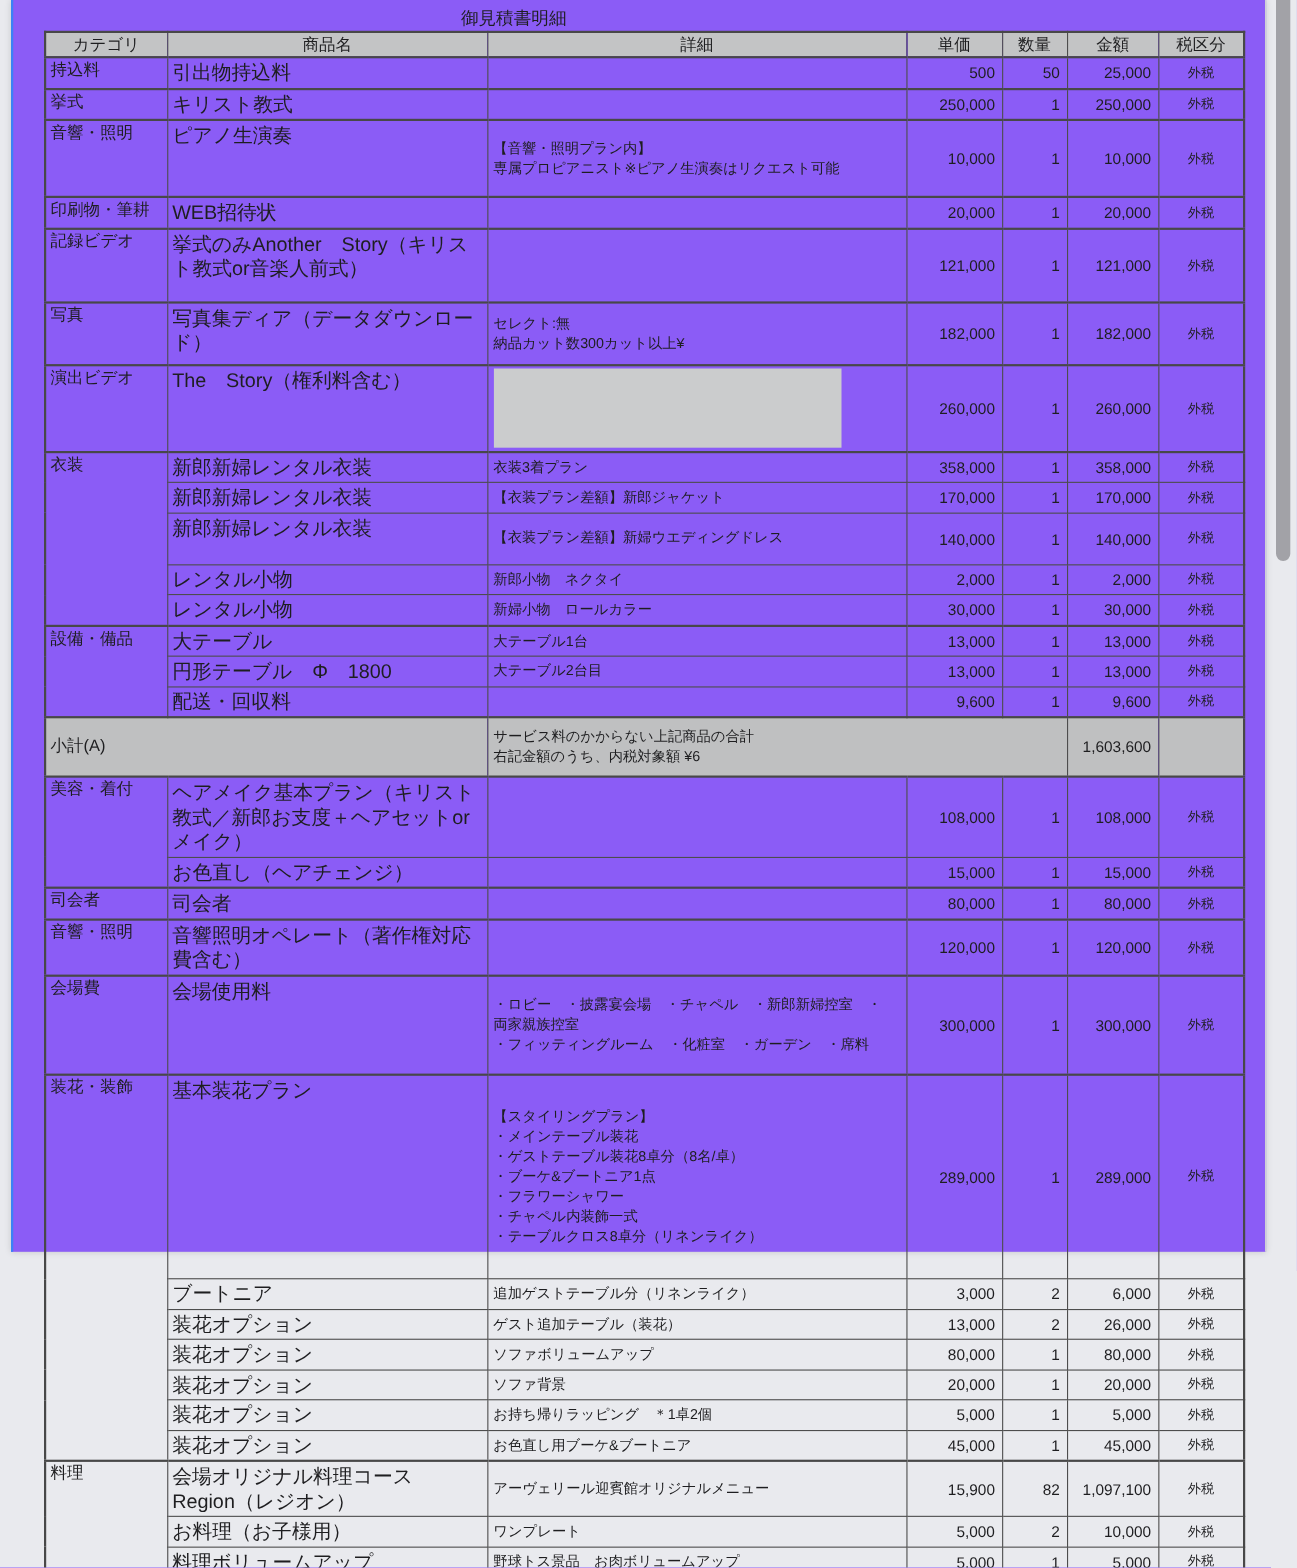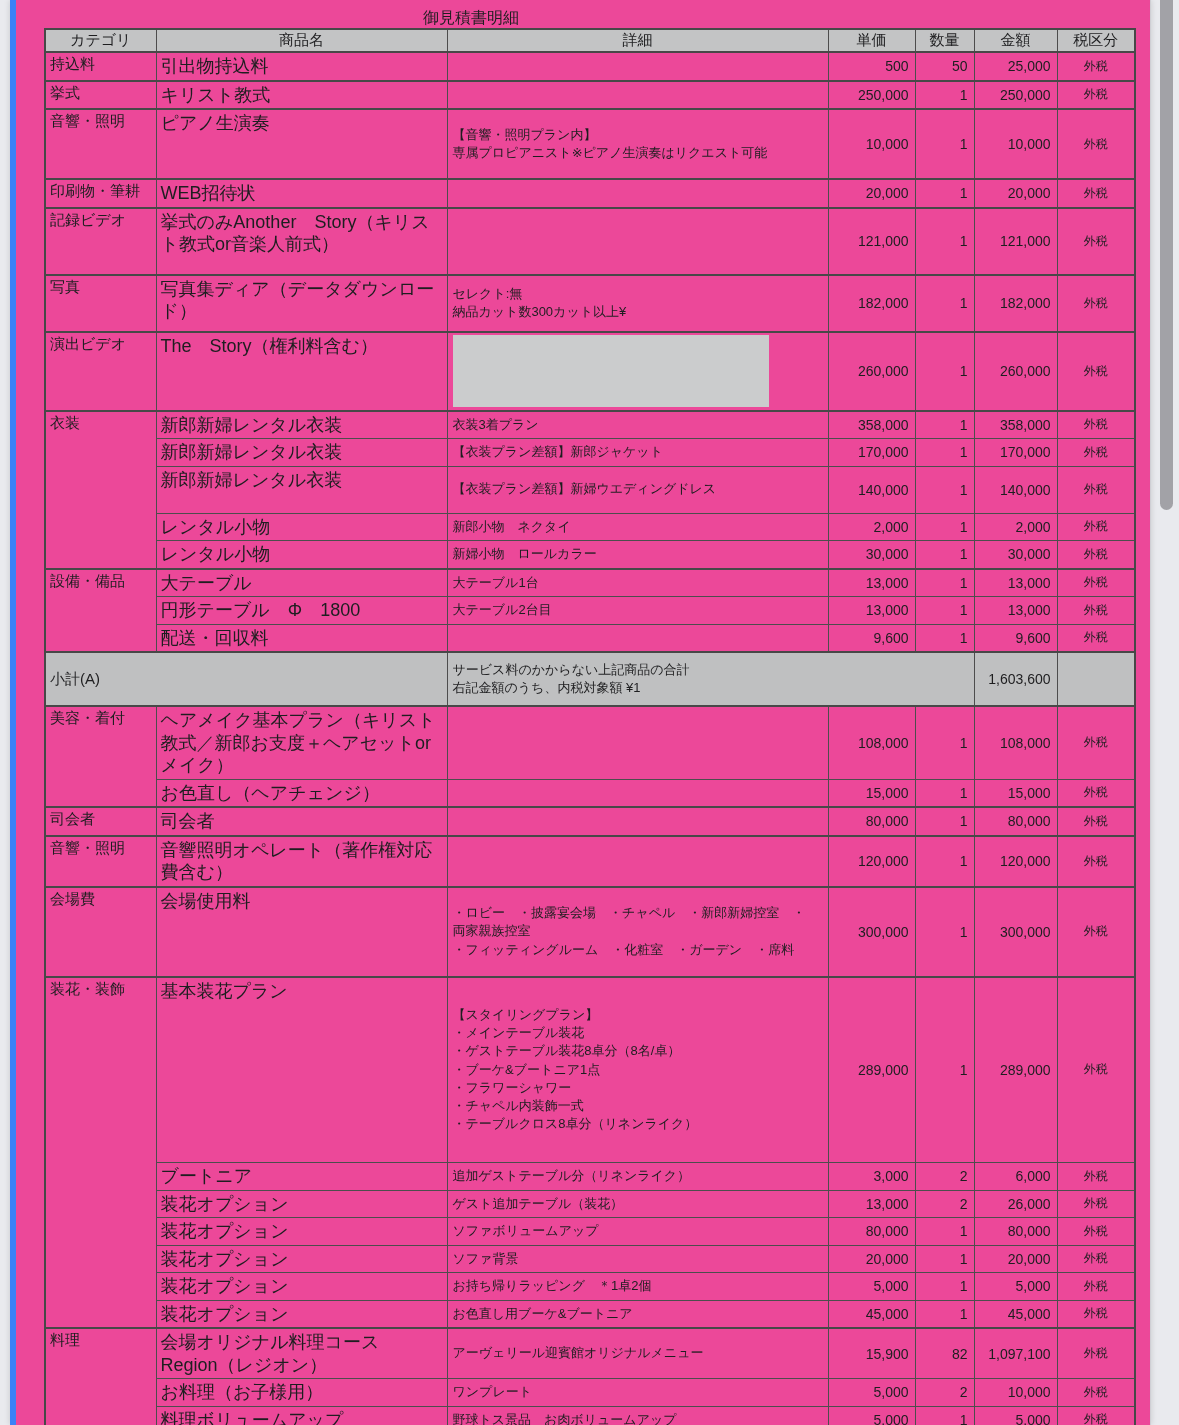--- a/index.html
+++ b/index.html
@@ -6,23 +6,23 @@
   html,body { width:1179px; height:1425px; }
   body {
     position:relative;
     background:#e9eaee;
     font-family:"Liberation Sans","DejaVu Sans",sans-serif;
     color:#1e1e20;
     overflow:hidden;
   }
   .page {
     position:absolute; left:10px; top:0;
-    width:1141px; height:1425px;
-    background:#ec4899;
-    border-left:6px solid #3b82f6;
+    width:1141px; height:1138px;
+    background:#8b5cf6;
+    border-left:2px solid #3b82f6;
     border-right:1px solid #cfcfd4;
     box-shadow:0 0 6px rgba(0,0,0,.15);
   }
   .content { padding:8px 0 0 28px; }
   .doc-title {
     font-size:16px;
     line-height:20px;
     margin-left:379px;
     width:fit-content;
     letter-spacing:0px;
@@ -213,21 +213,21 @@
             <td class="prod">配送・回収料</td>
             <td class="detail"></td>
             <td class="num">9,600</td>
             <td class="num">1</td>
             <td class="num">9,600</td>
             <td class="tax">外税</td>
           </tr>
           <tr class="group subtotal" style="height: 54px;">
             <td class="cat sub-label" colspan="2">小計(A)</td>
             <td class="detail" colspan="3">サービス料のかからない上記商品の合計
-右記金額のうち、内税対象額 ¥1</td>
+右記金額のうち、内税対象額 ¥6</td>
             <td class="num">1,603,600</td>
             <td class="tax"></td>
           </tr>
           <tr class="group" style="height: 70px;">
             <td class="cat" rowspan="2">美容・着付</td>
             <td class="prod">ヘアメイク基本プラン（キリスト教式／新郎お支度＋ヘアセットorメイク）</td>
             <td class="detail"></td>
             <td class="num">108,000</td>
             <td class="num">1</td>
             <td class="num">108,000</td>

